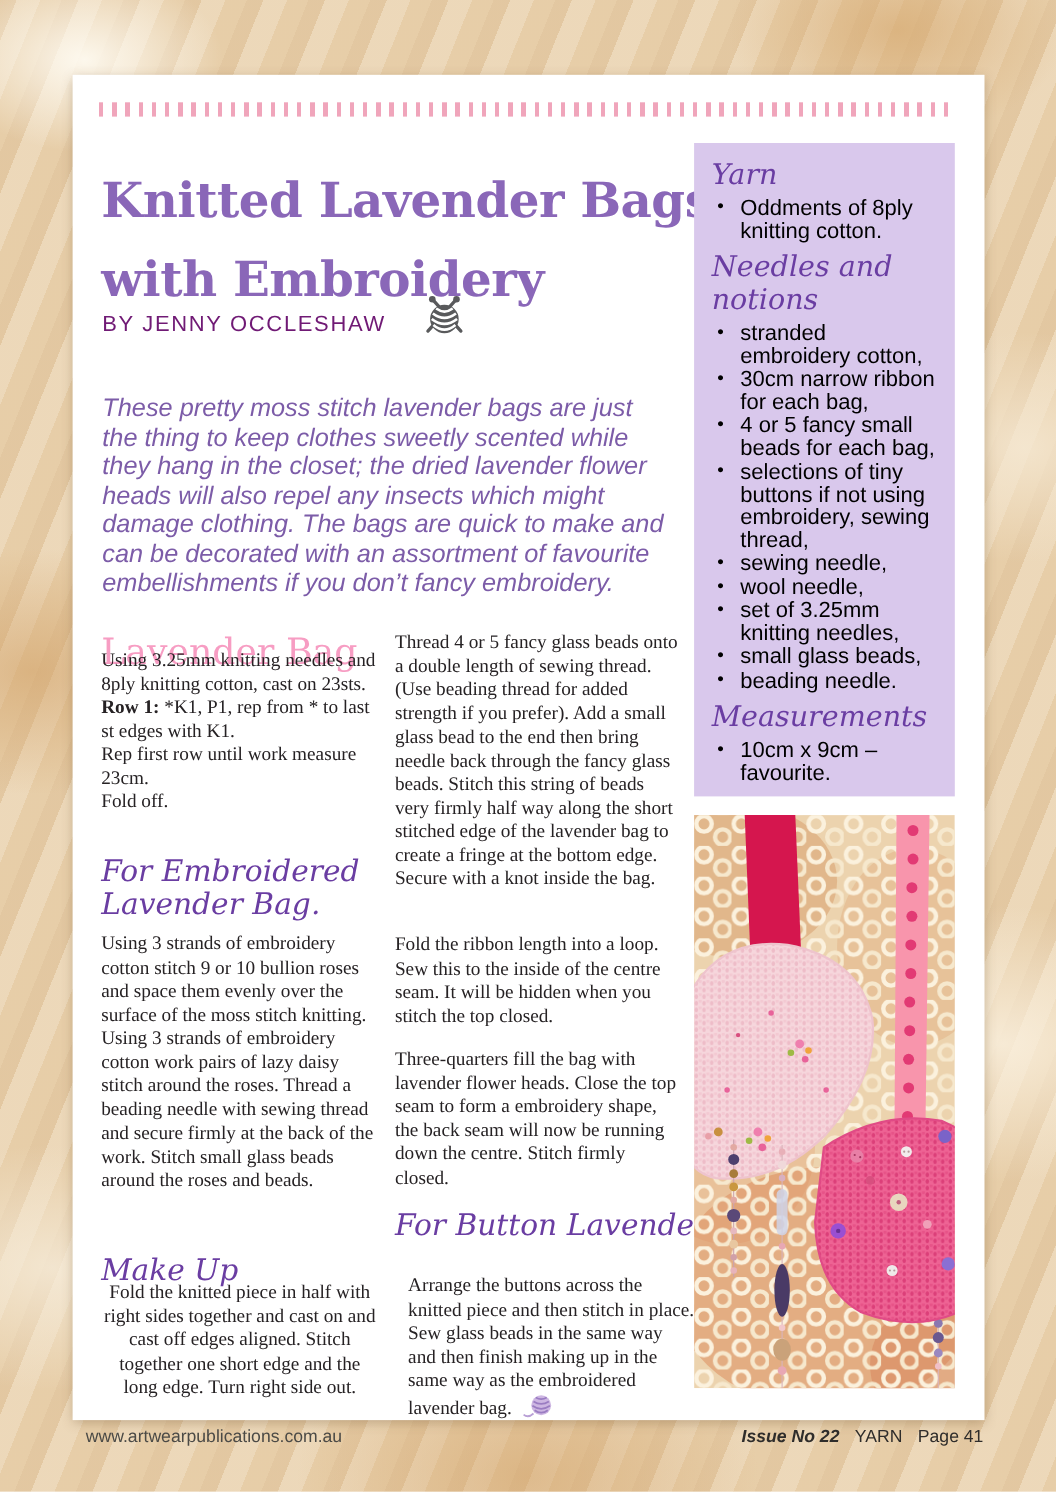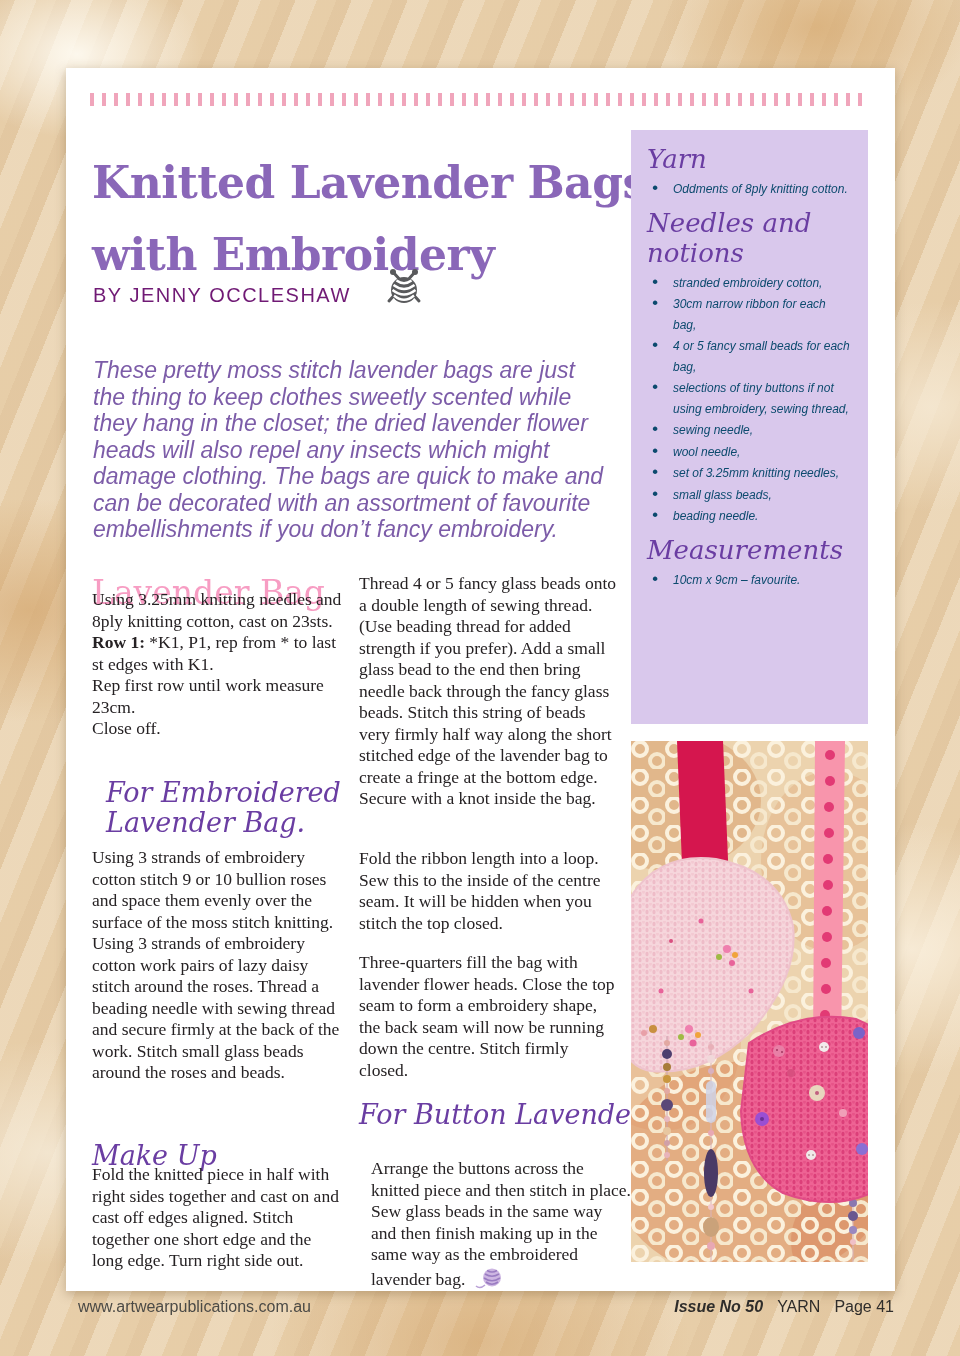--- a/index.html
+++ b/index.html
@@ -54,21 +54,21 @@
   }
   .sidebar {
     left:565px; top:62px; width:237px; height:594px;
     background:#d9c8ec; box-sizing:border-box; padding:14px 16px;
   }
   .sidebar h3 { margin:6px 0 5px; font-size:26px; line-height:30px; }
   .sidebar h3:first-child { margin-top:0; }
   .side-list { margin:2px 0 8px; padding:0; list-style:none; }
   .side-list li {
     position:relative; padding-left:26px; margin-bottom:1px;
-    font-size:12px; line-height:20.5px; color:#0c4a6e;font-style:italic;
+    font-size:20px; line-height:20.5px; color:#000000;
   }
   .side-list li::before { content:"\2022"; position:absolute; left:5px; top:-1px; font-size:17px; }
   .photo { left:565px; top:673px; width:237px; height:521px; display:block; }
   .footer-left { left:78px; top:1298px; font-size:16px; color:#4b4a46; }
   .footer-right { right:66px; top:1298px; font-size:16px; color:#2f2d2b; }
   .footer-right .issue { font-style:italic; font-weight:bold; margin-right:14px; }
   .footer-right .mag { margin-right:14px; }
   .end-icon { vertical-align:-5px; margin-left:4px; }
 </style>
 </head>
@@ -106,33 +106,33 @@
     </span>
 
     <p class="abs intro">These pretty moss stitch lavender bags are just the thing to keep clothes sweetly scented while they hang in the closet; the dried lavender flower heads will also repel any insects which might damage clothing. The bags are quick to make and can be decorated with an assortment of favourite embellishments if you don’t fancy embroidery.</p>
 
     <h2 class="abs slab-pink" style="left:26px; top:480px;">Lavender Bag</h2>
 
     <div class="abs body-text" style="left:26px; top:521px; width:252px;">
       <div>Using 3.25mm knitting needles and 8ply knitting cotton, cast on 23sts.</div>
       <div><b>Row 1:</b><span> *K1, P1, rep from * to last st edges with K1.</span></div>
       <div>Rep first row until work measure 23cm.</div>
-      <div>Close off.</div>
+      <div>Fold off.</div>
     </div>
 
-    <h2 class="abs script" style="left:40px; top:710px;">
+    <h2 class="abs script" style="left:26px; top:710px;">
       <div>For Embroidered</div>
       <div>Lavender Bag.</div>
     </h2>
 
     <p class="abs body-text" style="left:26px; top:779px; width:255px; margin:0;">Using 3 strands of embroidery cotton stitch 9 or 10 bullion roses and space them evenly over the surface of the moss stitch knitting. Using 3 strands of embroidery cotton work pairs of lazy daisy stitch around the roses. Thread a beading needle with sewing thread and secure firmly at the back of the work. Stitch small glass beads around the roses and beads.</p>
 
     <h2 class="abs script" style="left:26px; top:1052px;margin-top:21px;">Make Up</h2>
 
-    <p class="abs body-text" style="left:26px; top:1096px; width:252px; margin:0;">Fold the knitted piece in half with right sides together and cast on and cast off edges aligned. Stitch together one short edge and the long edge. Turn right side out.</p>
+    <p class="abs body-text" style="left:26px; top:1096px; width:252px; margin:0;text-align:center;">Fold the knitted piece in half with right sides together and cast on and cast off edges aligned. Stitch together one short edge and the long edge. Turn right side out.</p>
 
     <p class="abs body-text" style="left:293px; top:505px; width:258px; margin:0;">Thread 4 or 5 fancy glass beads onto a double length of sewing thread. (Use beading thread for added strength if you prefer). Add a small glass bead to the end then bring needle back through the fancy glass beads. Stitch this string of beads very firmly half way along the short stitched edge of the lavender bag to create a fringe at the bottom edge. Secure with a knot inside the bag.</p>
 
     <p class="abs body-text" style="left:293px; top:780px; width:258px; margin:0;">Fold the ribbon length into a loop. Sew this to the inside of the centre seam. It will be hidden when you stitch the top closed.</p>
 
     <p class="abs body-text" style="left:293px; top:884px; width:258px; margin:0;">Three-quarters fill the bag with lavender flower heads. Close the top seam to form a embroidery shape, the back seam will now be running down the centre. Stitch firmly closed.</p>
 
     <h2 class="abs script" style="left:293px; top:1032px;">For Button Lavender Bags</h2>
 
     <p class="abs body-text" style="left:293px; top:1078px; width:260px; margin:12px;">
@@ -288,16 +288,16 @@
           <circle cx="160" cy="332" r="4" fill="#d84f7f"></circle>
           <circle cx="212" cy="372" r="4" fill="#f0a0b8"></circle>
         </g>
       </g>
     </svg>
 
   </div>
 
   <div class="abs footer-left">www.artwearpublications.com.au</div>
   <div class="abs footer-right">
-    <span class="issue">Issue No 50</span><span class="mag">YARN</span><span>Page 41</span>
+    <span class="issue">Issue No 22</span><span class="mag">YARN</span><span>Page 41</span>
   </div>
 
 </div>
 
 </body></html>

